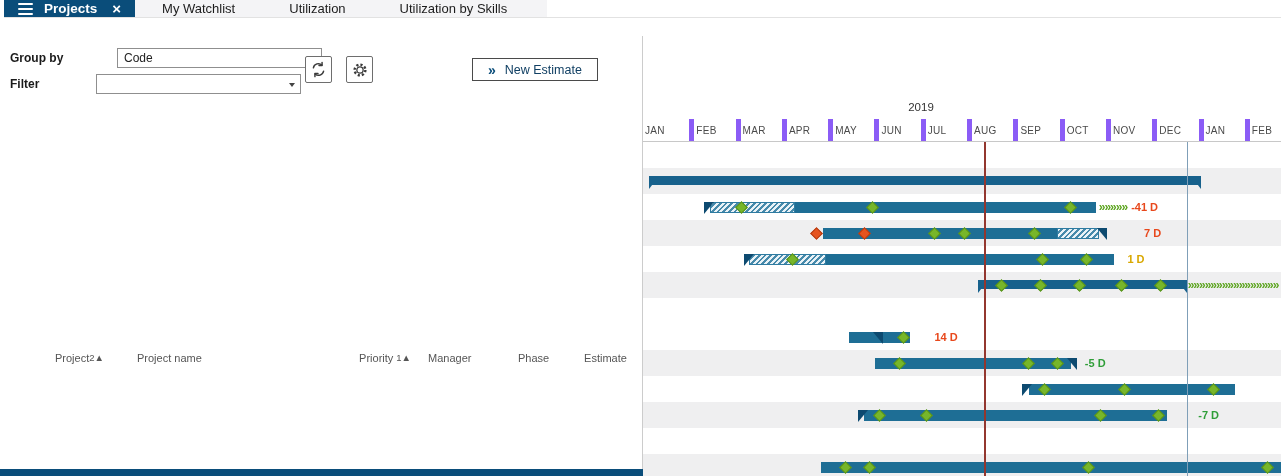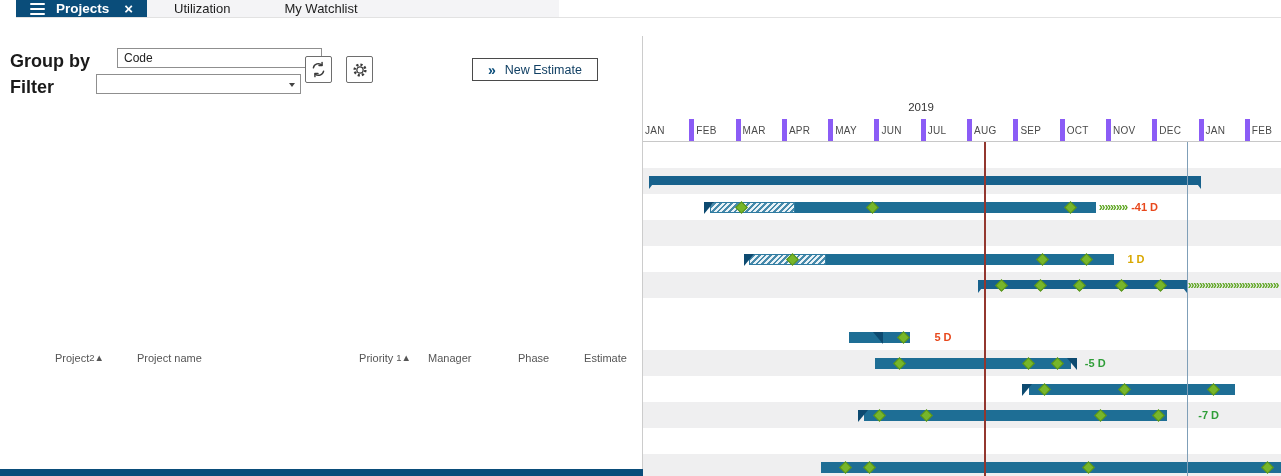--- a/index.html
+++ b/index.html
@@ -1,31 +1,31 @@
 <!DOCTYPE html>
 <html><head>
 <meta charset="utf-8">
 <style>
   html,body{margin:0;padding:0;background:#fff;}
   .app{position:relative;width:1281px;height:476px;overflow:hidden;background:#fff;
        font-family:"Liberation Sans",sans-serif;-webkit-font-smoothing:antialiased;}
 
   
-  .tabbar{position:absolute;top:0;left:16px;right:0;height:18px;
+  .tabbar{position:absolute;top:0;left:4px;right:0;height:18px;
     background:linear-gradient(90deg,#f4f4f6 0,#f4f4f6 543px,#ffffff 543px);
     border-bottom:1px solid #e2e2e2;display:flex;align-items:stretch;box-sizing:border-box;}
   .tab{display:flex;align-items:center;padding:0 27px;font-size:13px;color:#1c1c1c;cursor:pointer;}
   .tab.active{background:#0a4d7a;color:#fff;padding:0 14px;gap:11px;font-weight:bold;font-size:13.5px;}
   .burger{display:flex;flex-direction:column;gap:3px;width:15px;}
   .burger i{display:block;height:2px;background:#fff;border-radius:1px;}
   .closex{font-size:15px;font-weight:bold;margin-left:4px;line-height:1;}
 
   
   .toolbar{position:absolute;top:34px;left:0;width:643px;height:86px;background:#fff;}
-  .tlabel{position:absolute;font-size:18px;font-weight:bold;color:#1a1a1a;}
+  .tlabel{position:absolute;font-size:12px;font-weight:bold;color:#1a1a1a;}
   .gb{left:10px;top:17px;}.fl{left:10px;top:43px;}
   .select{position:absolute;left:96px;width:205px;height:20px;border:1px solid #8f8f8f;background:#fff;
     font-size:12px;color:#222;display:flex;align-items:center;padding:0 18px 0 6px;box-sizing:border-box;cursor:pointer;}
   .s1{top:14px;margin-left:21px;}.s2{top:40px;}
   .ddarrow{position:absolute;right:5px;top:8px;width:0;height:0;
     border-left:3.5px solid transparent;border-right:3.5px solid transparent;border-top:4.5px solid #444;}
   .iconbtn{position:absolute;width:27px;height:27px;border:1px solid #6e6e6e;background:#fff;border-radius:2px;
     display:flex;align-items:center;justify-content:center;padding:0;cursor:pointer;}
   .b1{left:305px;top:22px;}.b2{left:346px;top:22px;}
   .newproj{position:absolute;left:472px;top:24px;height:23px;border:1px solid #4a4a4a;background:#fff;
@@ -103,24 +103,27 @@
     <div class="tab active">
       <span class="burger">
           <i></i>
           <i></i>
           <i></i>
         </span>
       <span>Projects</span>
       <span class="closex">×</span>
     </div>
     <div class="tab">
+      <span>My Watchlist</span>
+    </div>
+    <div class="tab">
       <span>Utilization</span>
     </div>
     <div class="tab">
-      <span>My Watchlist</span>
+      <span>Utilization by Skills</span>
     </div>
   </div>
 
   <div class="toolbar">
     <span class="tlabel gb">Group by</span>
     <div class="select s1">
       <span>Code</span>
       <i class="ddarrow"></i>
     </div>
     <span class="tlabel fl">Filter</span>
@@ -250,20 +253,31 @@
           <div class="cell c2">Schleppkettenanlage</div>
           <div class="cell c3">120</div>
           <div class="cell c4">Georg Hart</div>
           <div class="cell c5"></div>
           <div class="cell c6">
             <svg viewBox="0 0 24 24" width="15" height="15" fill="none" stroke="#333" stroke-width="1.6" stroke-linejoin="round" stroke-linecap="round">
               <path d="M7.5 11.5V4.2a1.2 1.2 0 012.4 0v6.1M9.9 10.3V3.2a1.2 1.2 0 012.4 0v7.1M12.3 10.3V4.2a1.2 1.2 0 012.4 0v6.6M14.7 10.8V6.4a1.2 1.2 0 012.4 0v6.8c0 3.8-2.4 6.6-6.1 6.6-2.6 0-4.1-1.2-5.4-3.5l-2.3-4a1.3 1.3 0 012.2-1.3l1.5 2.2"></path>
             </svg>
           </div>
         </div>
+        <div class="lane">
+          <div class="gdia red" style="left: 169.236px;"></div>
+          <div class="gbar" style="left: 180.255px; width: 233.815px;"></div>
+          <div class="gdia red" style="left: 216.925px;"></div>
+          <div class="gdia" style="left: 286.838px;"></div>
+          <div class="gdia" style="left: 317.396px;"></div>
+          <div class="gdia" style="left: 386.846px;"></div>
+          <div class="ghatch" style="left: 414.07px; width: 41.67px;"></div>
+          <div class="mkE" style="left: 454.074px;"></div>
+          <span class="gdlabel red" style="left: 501.114px;">7 D</span>
+        </div>
       </div>
       <div class="row">
         <div class="lcells gridcols">
           <div class="cell"></div>
           <div class="cell c1">7000</div>
           <div class="cell c2">Neues Vertriebssystem</div>
           <div class="cell c3">140</div>
           <div class="cell c4">Ronja Koch</div>
           <div class="cell c5">Planung</div>
           <div class="cell c6">
@@ -319,21 +333,21 @@
           <div class="cell c2">Aufbau eines Project Office</div>
           <div class="cell c3">110</div>
           <div class="cell c4">Ronja Koch</div>
           <div class="cell c5"></div>
           <div class="cell c6"></div>
         </div>
         <div class="lane">
           <div class="gbar" style="left: 205.72px; width: 61.116px;"></div>
           <div class="mkE" style="left: 230.445px;"></div>
           <div class="gdia" style="left: 256.28px;"></div>
-          <span class="gdlabel red" style="left: 291.375px;">5 D</span>
+          <span class="gdlabel red" style="left: 291.375px;">14 D</span>
         </div>
       </div>
       <div class="row shade">
         <div class="lcells gridcols">
           <div class="cell"></div>
           <div class="cell c1">PL-PROJECT</div>
           <div class="cell c2">Einführung von PLANTA Project</div>
           <div class="cell c3">120</div>
           <div class="cell c4">Ronja Koch</div>
           <div class="cell c5"></div>

